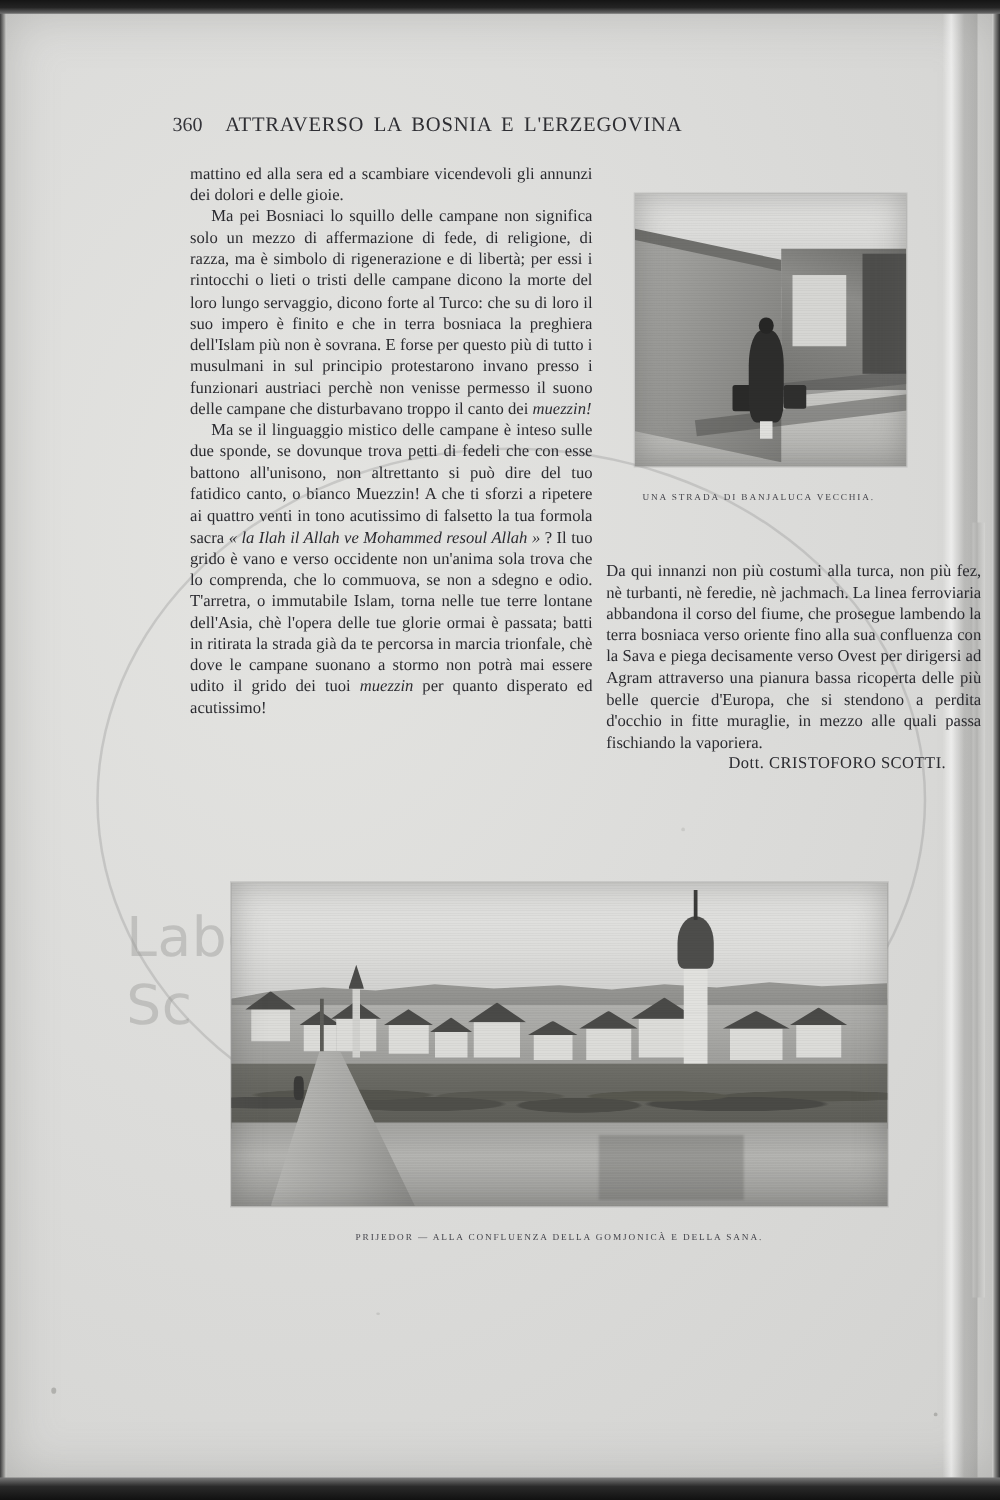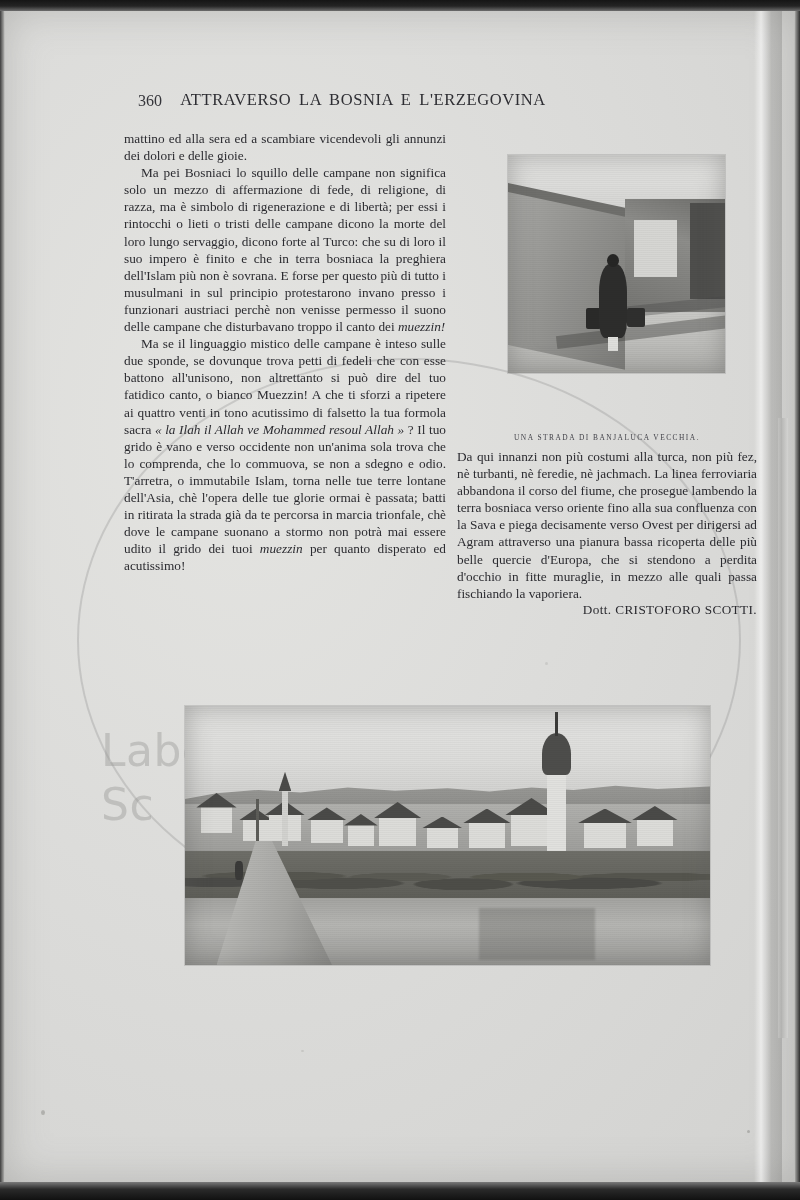--- a/index.html
+++ b/index.html
@@ -146,20 +146,21 @@
 
   
   .col {
     position: absolute;
     z-index: 12;
     color: #2b2b30;
     font-size: 13.3px;
     line-height: 17.1px;
     text-align: justify;
     text-justify: inter-word;
+    margin-left: 28px;
   }
   .col p {
     margin: 0;
   }
   .col p.ind { text-indent: 17px; }
 
   #col-left {
     left: 119px;
     top: 120px;
     width: 322px;
@@ -209,21 +210,20 @@
     font-size: 7.4px;
     letter-spacing: 1.5px;
     color: #43434a;
     text-align: center;
     font-family: "Liberation Serif", serif;
   }
   #caption-top {
     left: 452px;
     top: 383px;
     width: 300px;
-    margin-top: 40px;
   }
   #caption-bottom {
     left: 180px;
     top: 975px;
     width: 525px;
   }
 
   
   .sky1 {
     position: absolute; left: 0; top: 0; width: 100%; height: 46%;
@@ -511,20 +511,21 @@
       <div class="river2"></div>
       <div class="reflect2"></div>
       <div class="bridge2"></div>
       <div class="bridgerail"></div>
       <div class="walker2"></div>
 
       <div class="grain"></div>
       <div class="vign"></div>
     </div>
 
+    <div class="caption" id="caption-bottom">PRIJEDOR — ALLA CONFLUENZA DELLA GOMJONICÀ E DELLA SANA.</div>
 
   </div>
 
   <div class="scan-edge-top"></div>
   <div class="scan-edge-bottom"></div>
   <div class="scan-edge-left"></div>
   <div class="scan-edge-right"></div>
 
 </div>
 

